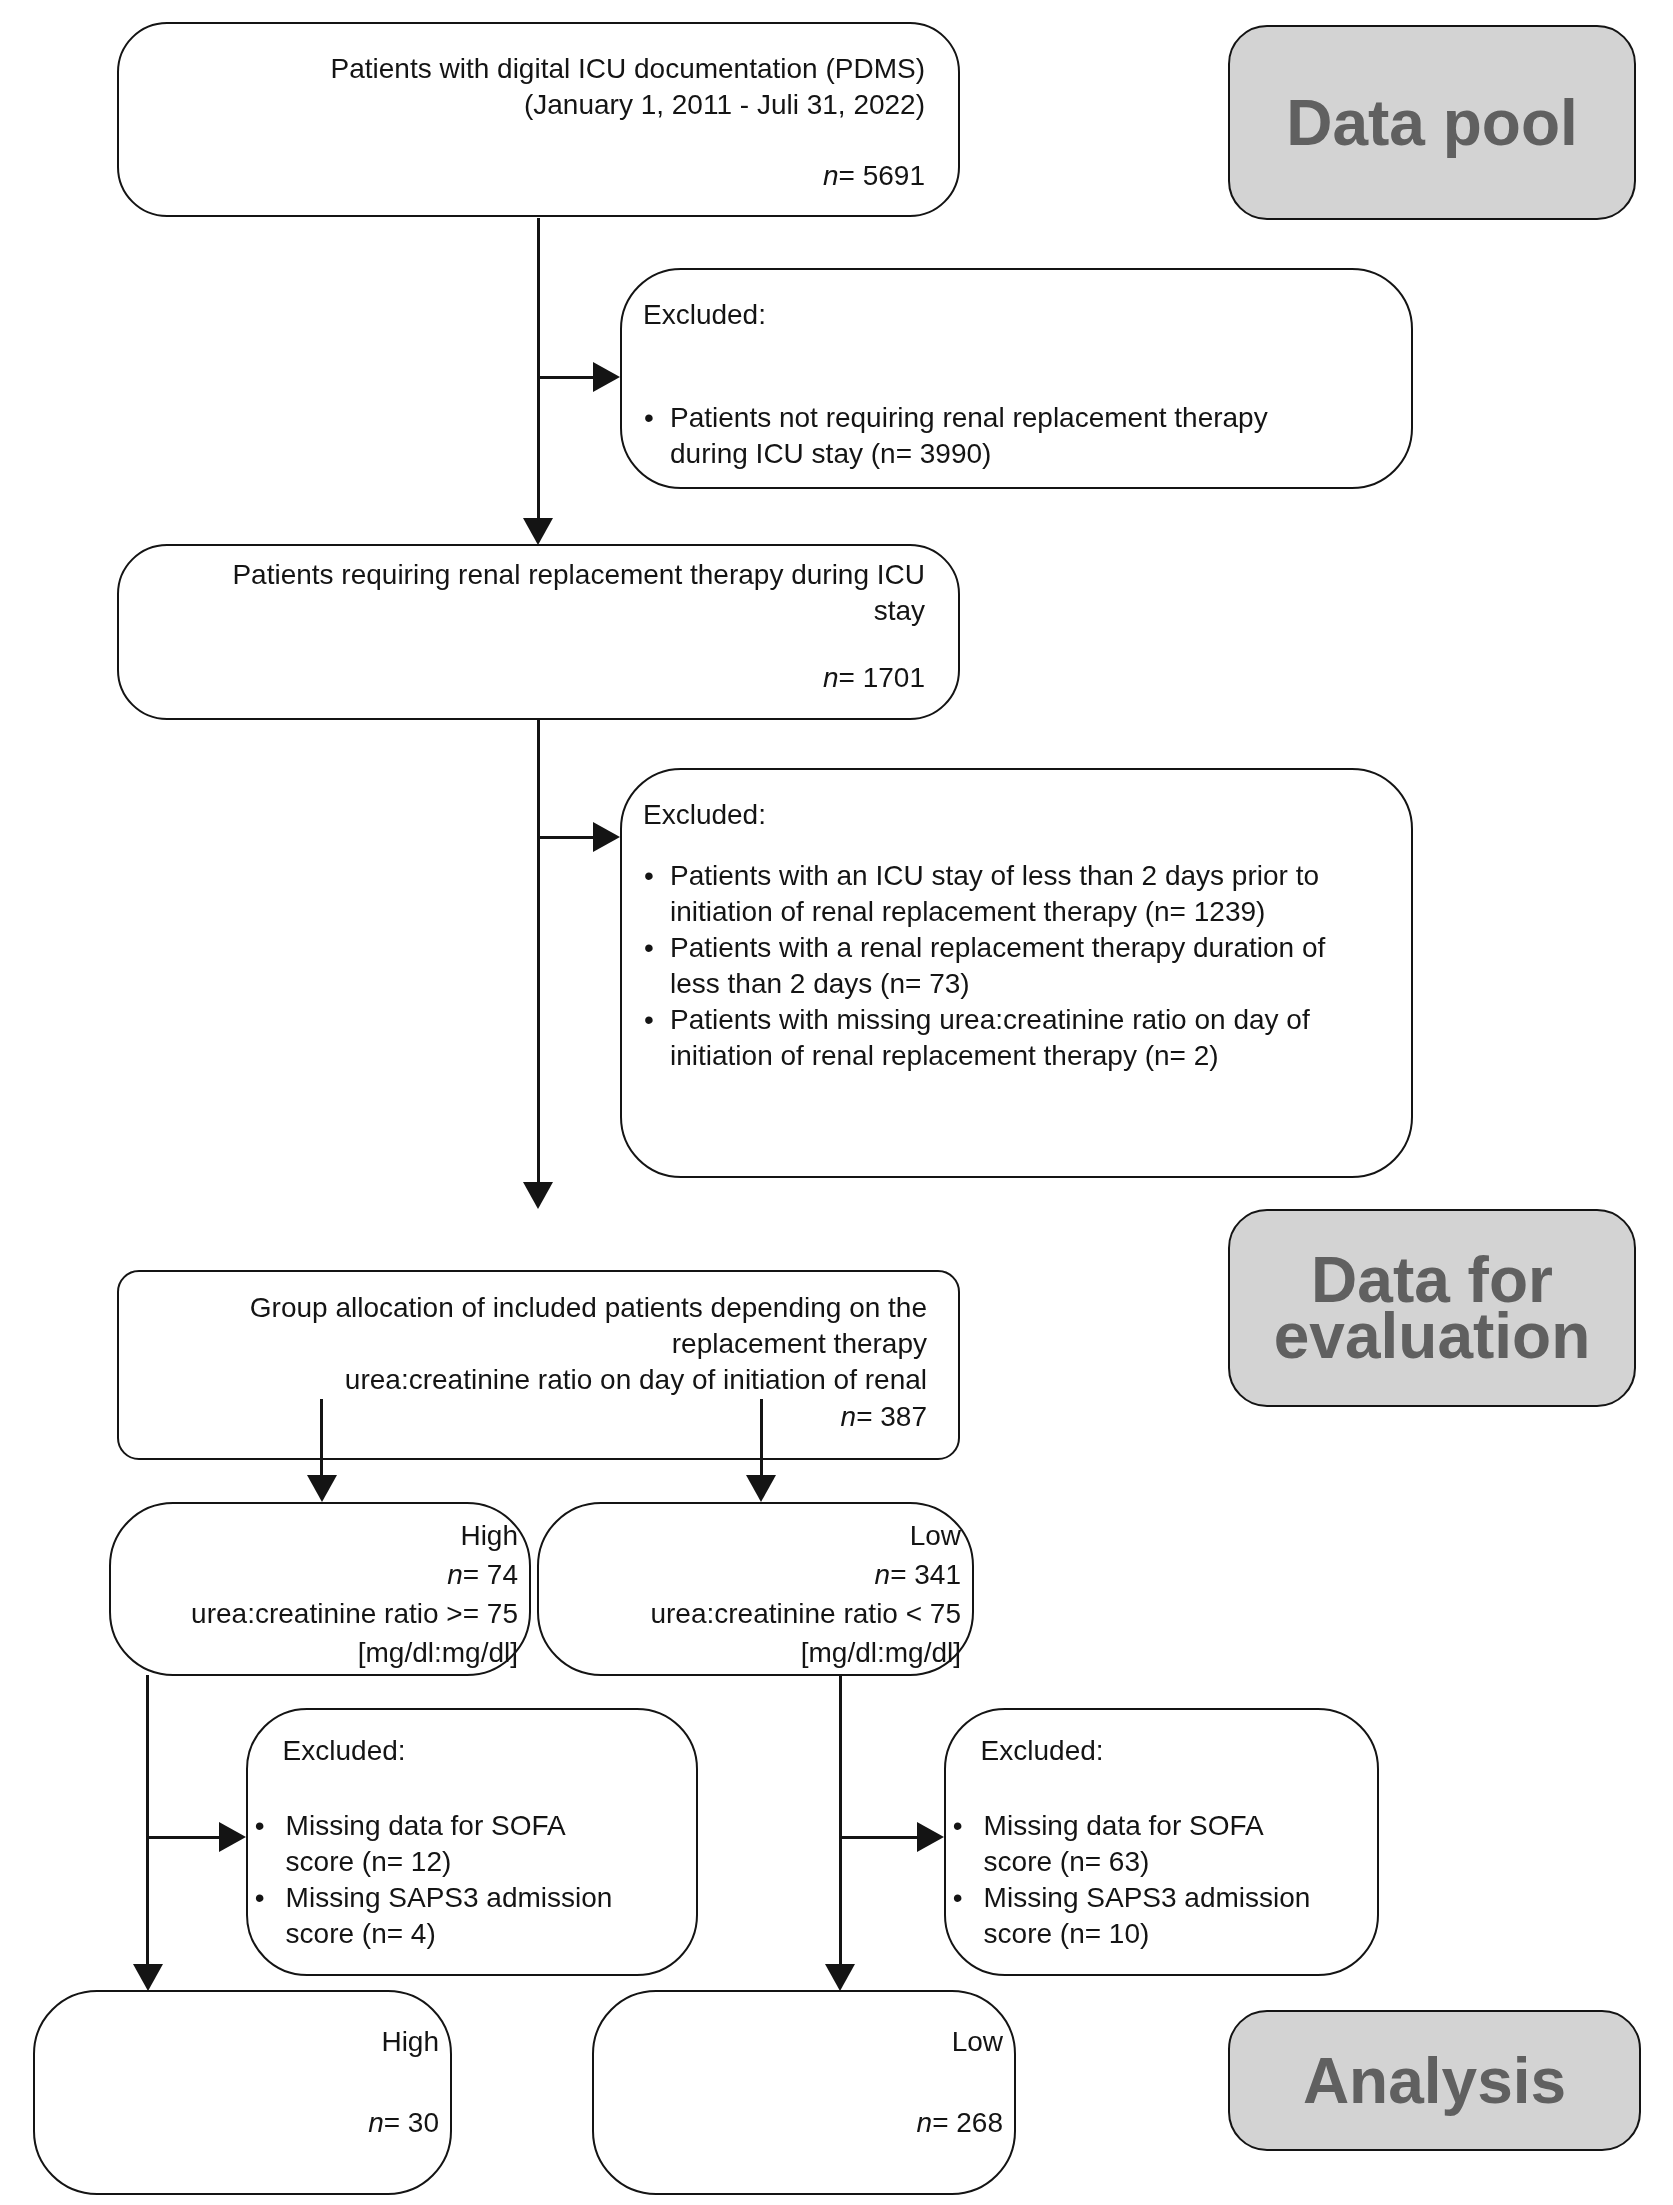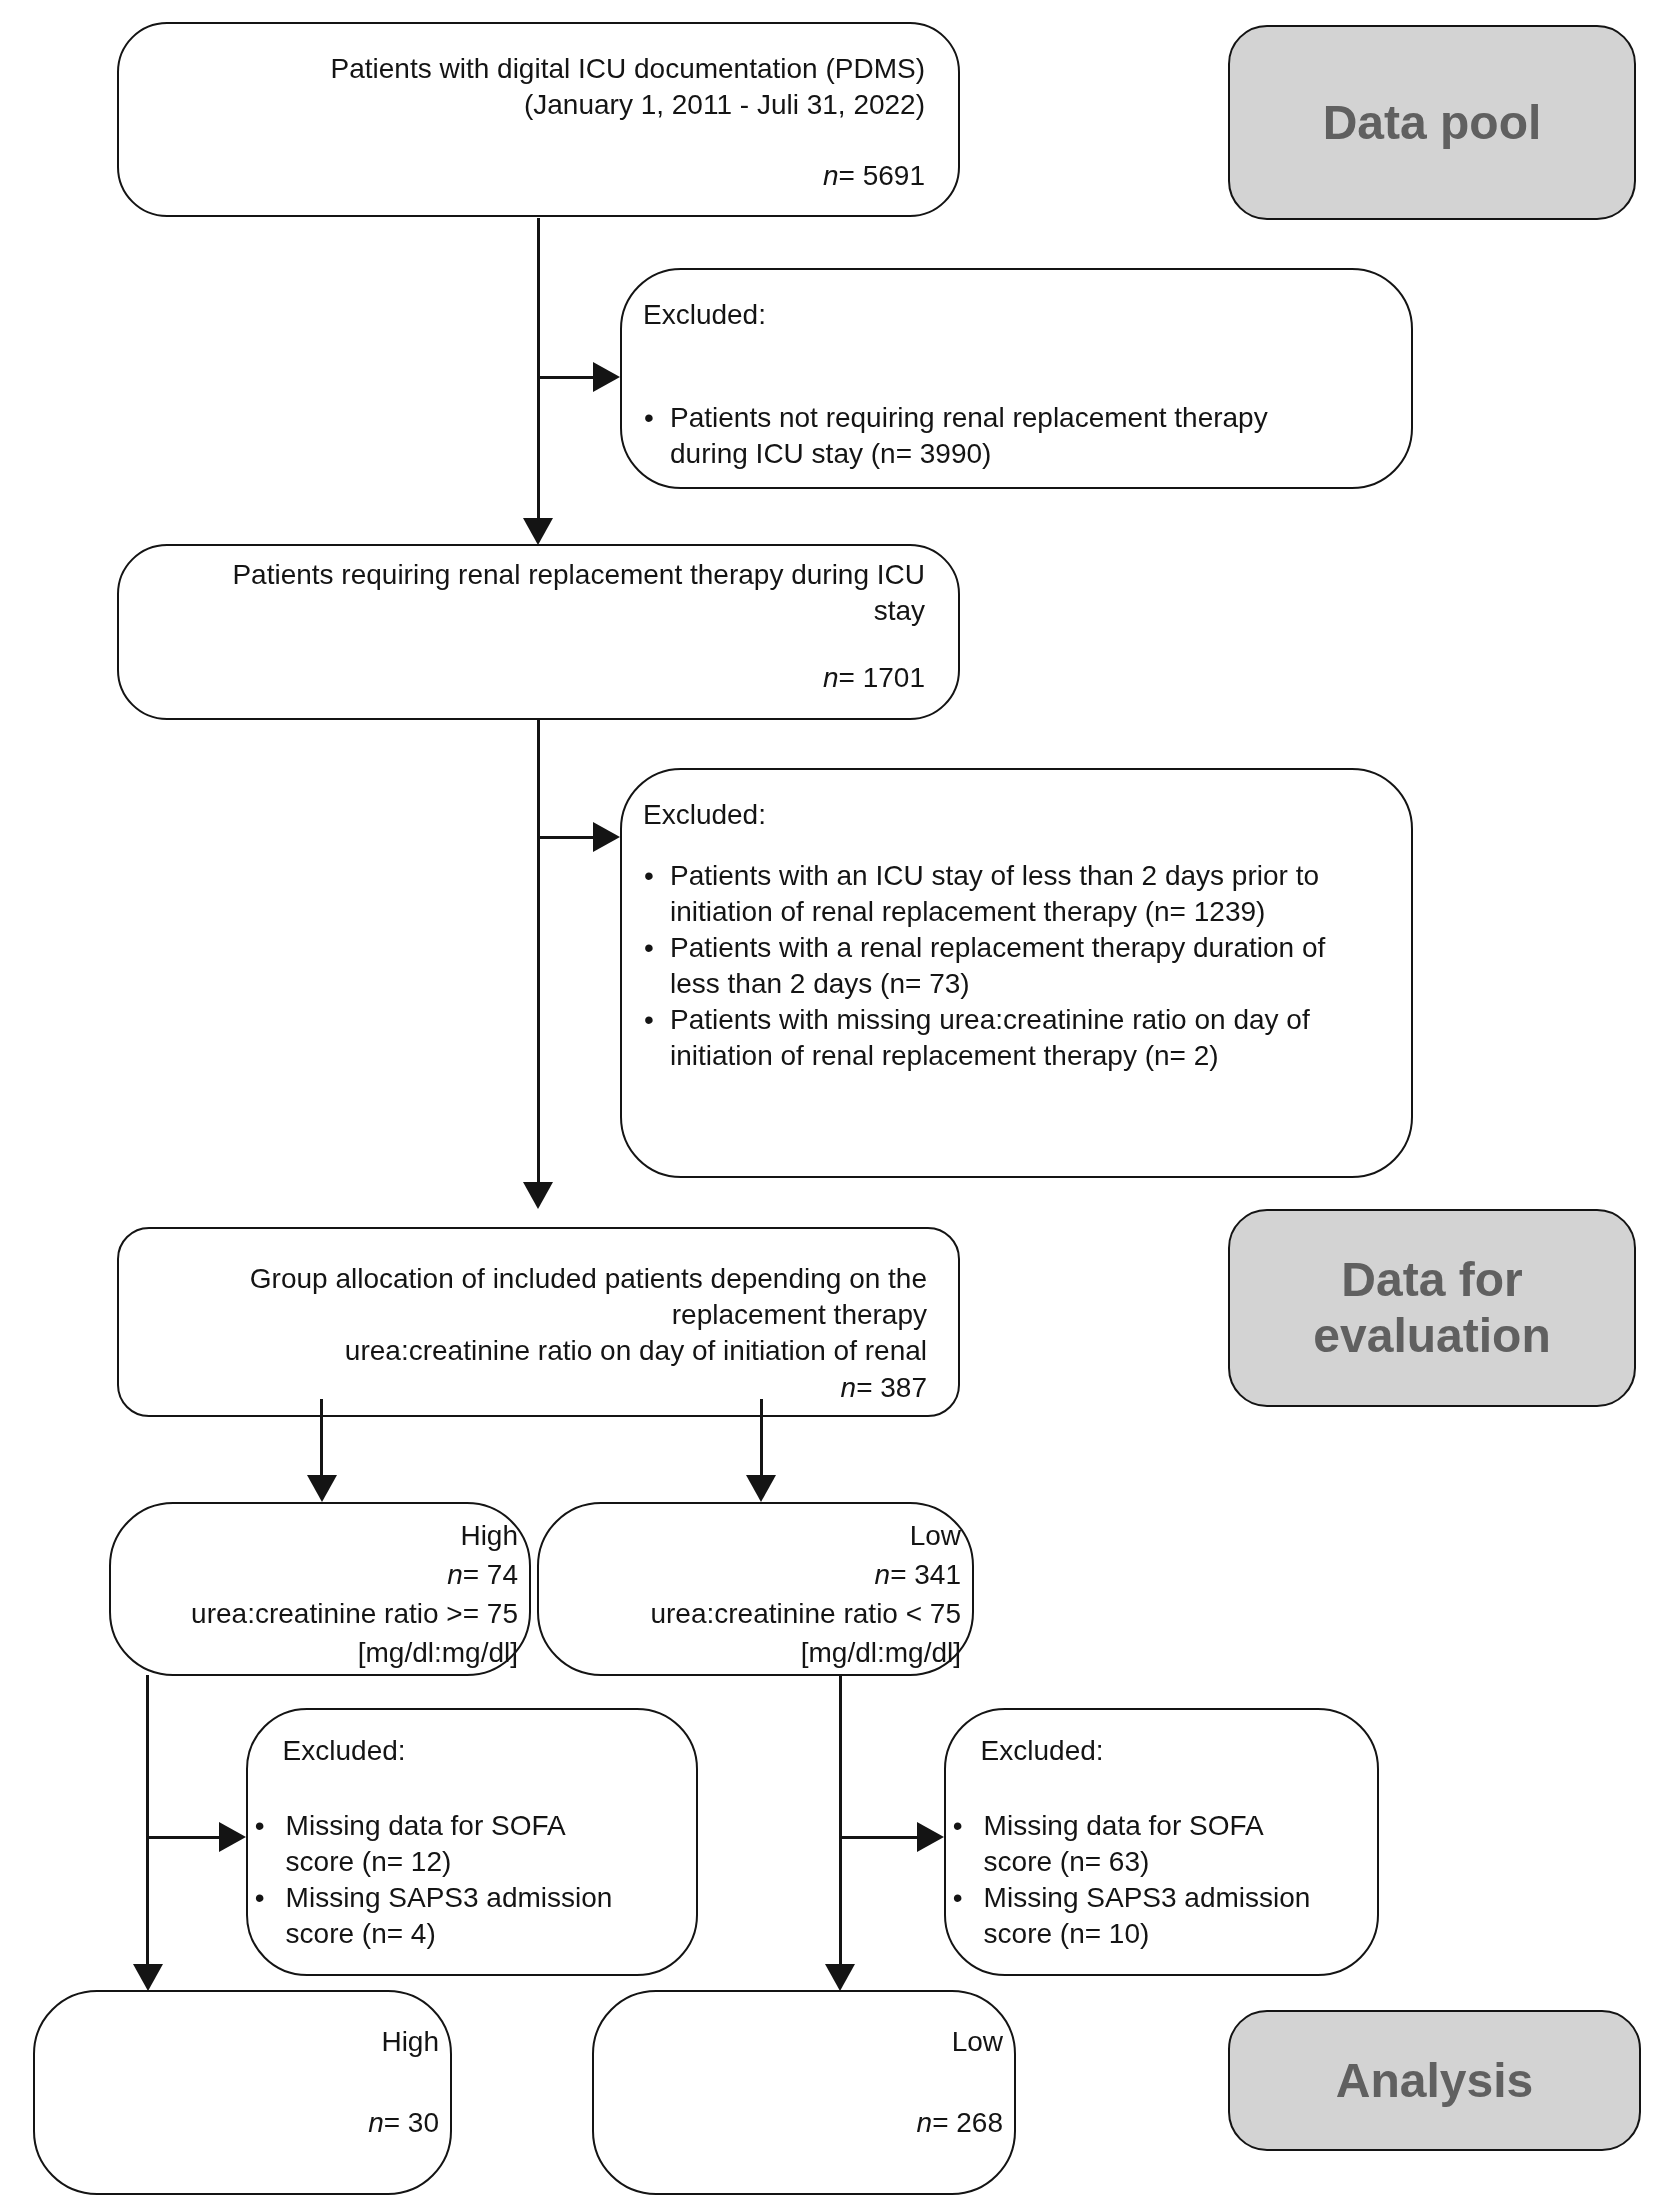--- a/index.html
+++ b/index.html
@@ -10,21 +10,21 @@
     position: absolute; box-sizing: border-box;
     background: #ffffff; border: 2.8px solid #141414;
     font-size: 28px; line-height: 36px; color: #141414;
   }
   .center-node { text-align: right; }
   .nline i { font-style: italic; }
 
   .stage {
     position: absolute; box-sizing: border-box;
     background: #d3d3d3; border: 2.8px solid #141414; border-radius: 39px;
-    color: #606060; font-weight: bold; font-size: 48px; line-height: 56px;
+    color: #606060; font-weight: bold; font-size: 64px; line-height: 56px;
     display: flex; align-items: center; justify-content: center; text-align: center;
   }
 
   .excl { text-align: left; }
   .excl .heading { display: block; }
   .excl .bullets { margin: 0; padding: 0; list-style: none; }
   .excl .bullet { position: relative; padding-left: 27px; margin: 0; }
   .excl .bullet::before { content: "\2022"; position: absolute; left: 1.1px; top: 0; }
 
   .sofa { padding: 23.4px 15.6px 0 5.6px; }
@@ -72,21 +72,21 @@
 
   <div class="node excl upper-excl" style="left:620px; top:768px; width:793px; height:410px; border-radius:61px;">
     <span class="heading">Excluded:</span>
     <ul class="bullets" style="margin-top:25px;">
       <li class="bullet" style="max-width:715px;">Patients with an ICU stay of less than 2 days prior to initiation of renal replacement therapy (n= 1239)</li>
       <li class="bullet" style="max-width:715px;">Patients with a renal replacement therapy duration of less than 2 days (n= 73)</li>
       <li class="bullet" style="max-width:715px;">Patients with missing urea:creatinine ratio on day of initiation of renal replacement therapy (n= 2)</li>
     </ul>
   </div>
 
-  <div class="node center-node" style="left:117px; top:1227px; width:843px; height:190px; border-radius:32px; padding:32px 31px 0;">
+  <div class="node center-node" style="left:117px; top:1270px; width:843px; height:190px; border-radius:22px; padding:18px 31px 0;">
     <span style="display:block">Group allocation of included patients depending on the</span>
     <span style="display:block">replacement therapy</span>
     <span style="display:block">urea:creatinine ratio on day of initiation of renal</span>
     <span class="nline" style="display:block; margin-top:1.1px;"><i>n</i><span>= 387</span></span>
   </div>
 
   <div class="stage" style="left:1228px; top:1209px; width:408px; height:198px; padding:14px 22px;">
     <span>Data for evaluation</span>
   </div>
 

